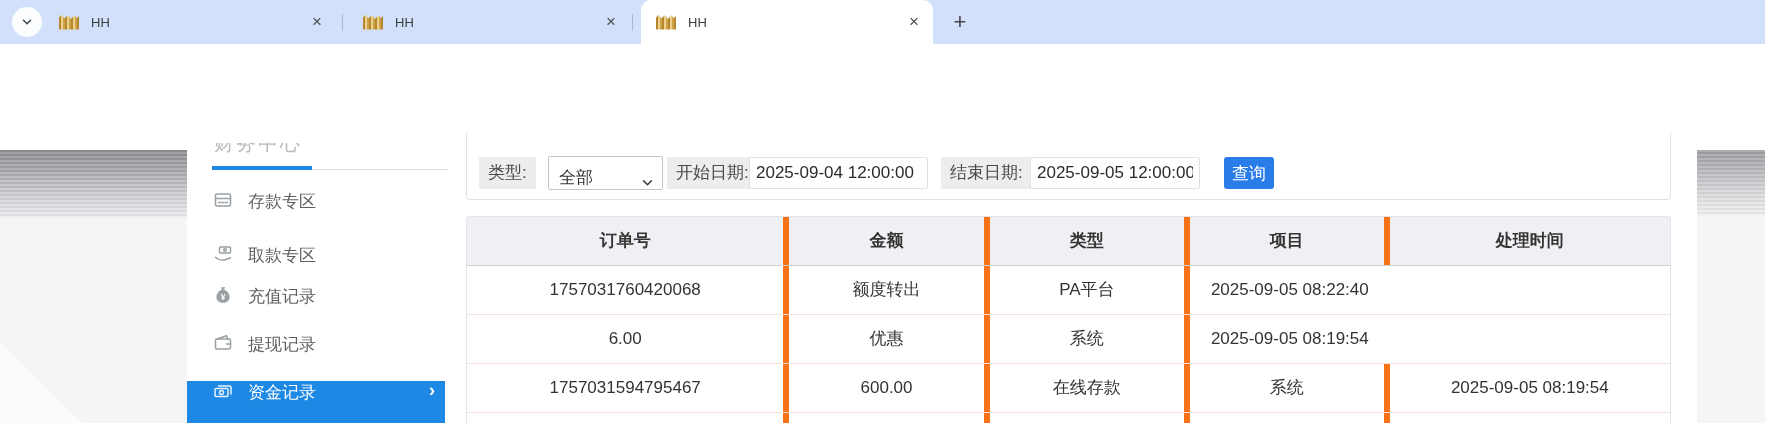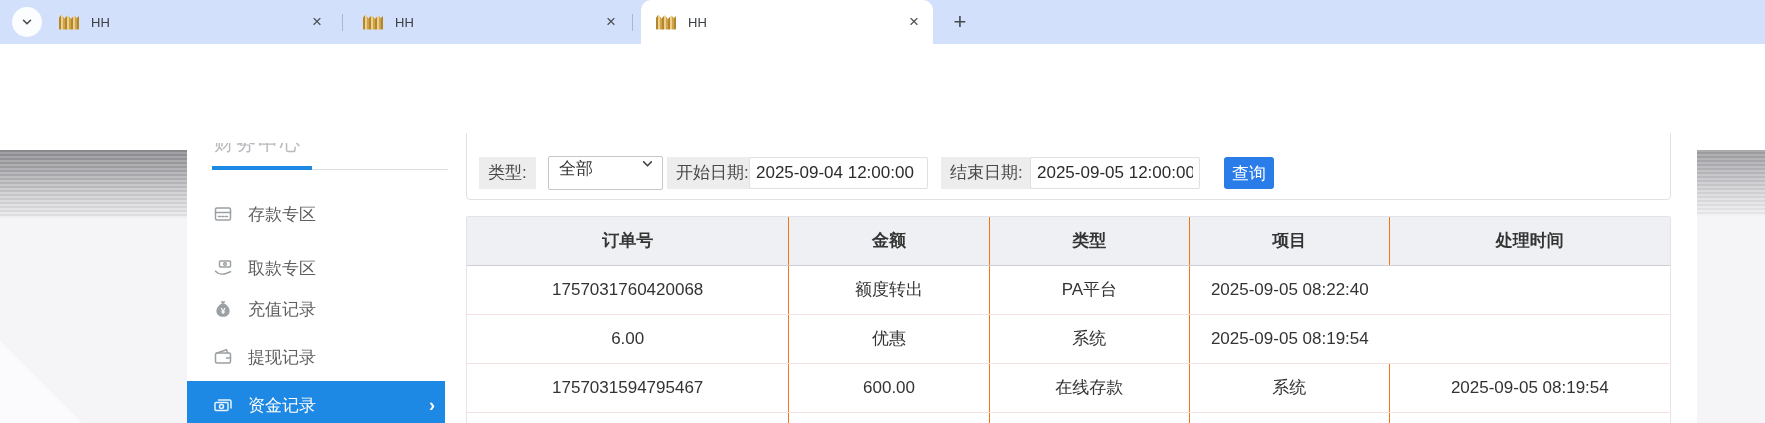--- a/index.html
+++ b/index.html
@@ -46,46 +46,46 @@
   .texture.light{background:
      repeating-linear-gradient(0deg,rgba(255,255,255,.14) 0 2px,rgba(0,0,0,.04) 2px 4px),
      linear-gradient(180deg,#9d9da1 0%,#bcbcc0 35%,#dcdcdf 70%,#f0f0f3 100%);}
   .margin-gray{background:#f5f5f7;}
   .tri{clip-path:polygon(0 0,100% 100%,0 100%);background:#fbfbfd;}
   .container{background:#fff;}
 
   .title-clip{overflow:hidden;height:12px;}
   .title-clip span{display:block;font-size:20px;line-height:22px;margin-top:-11px;color:#b9babd;letter-spacing:2px;white-space:nowrap;}
 
-  .side-item{position:absolute;left:187px;width:258px;height:48px;display:flex;align-items:center;
+  .side-item{position:absolute;left:187px;width:258px;height:48px;display:flex;
     padding-left:26px;cursor:pointer;color:#9aa0a3;}
   .side-item .lbl{margin-left:15px;font-size:17px;color:#5f5f5f;}
   .side-item.active{background:#1e88e5;color:#e8f2fd;}
   .side-item.active .lbl{color:#fff;}
   .side-item .chev{position:absolute;right:10px;color:#fff;font-size:18px;font-weight:bold;line-height:1;}
 
   .filterbox{position:absolute;left:466px;top:-12px;width:1205px;height:79px;background:#fff;
     border:1px solid #e2e2e6;border-radius:4px;}
   .flabel{position:absolute;top:24px;height:32px;line-height:32px;padding:0 9px;background:#ededee;
     color:#4a4a4a;font-size:17px;}
   .fselect{position:absolute;top:23px;height:34px;background:#fff;border:1px solid #c6c6ca;border-radius:2px;
-    display:flex;align-items:flex-start;cursor:pointer;}
+    display:flex;align-items:flex-end;cursor:pointer;}
   .fselect .val{margin-left:10px;font-size:17px;color:#333;flex:1;}
   .finput{position:absolute;top:24px;height:32px;border:1px solid #e0e0e3;border-radius:2px;background:#fff;
     font-size:17px;color:#2b2b2b;padding:0 6px;outline:none;}
   .fbtn{position:absolute;top:24px;height:32px;background:#2a7ce9;color:#fff;border:none;border-radius:3px;
     font-size:17px;padding:0 8px;cursor:pointer;}
 
   .dtable{position:absolute;left:466px;top:83px;width:1205px;background:#fff;
     border:1px solid #e4e4e8;border-radius:2px;}
   .trow{display:grid;grid-template-columns:26.8% 16.65% 16.65% 16.6% 23.3%;}
   .trow.head{background:#eef0f3;border-bottom:1px solid #d0d0d4;}
   .trow.body{border-bottom:1px solid #f6dfdf;}
   .tcell{height:48px;line-height:48px;text-align:center;font-size:17px;color:#333;overflow:hidden;}
-  .trow .tcell{border-right:1px solid #f97316;}
+  .trow .tcell{border-right:6px solid #f97316;}
   .trow .tcell:last-child{border-right:none;}
   .trow.head .tcell{font-weight:bold;color:#343434;}
 
   svg{display:block;}
 </style>
 </head>
 <body>
 
 <div class="screen">
 

